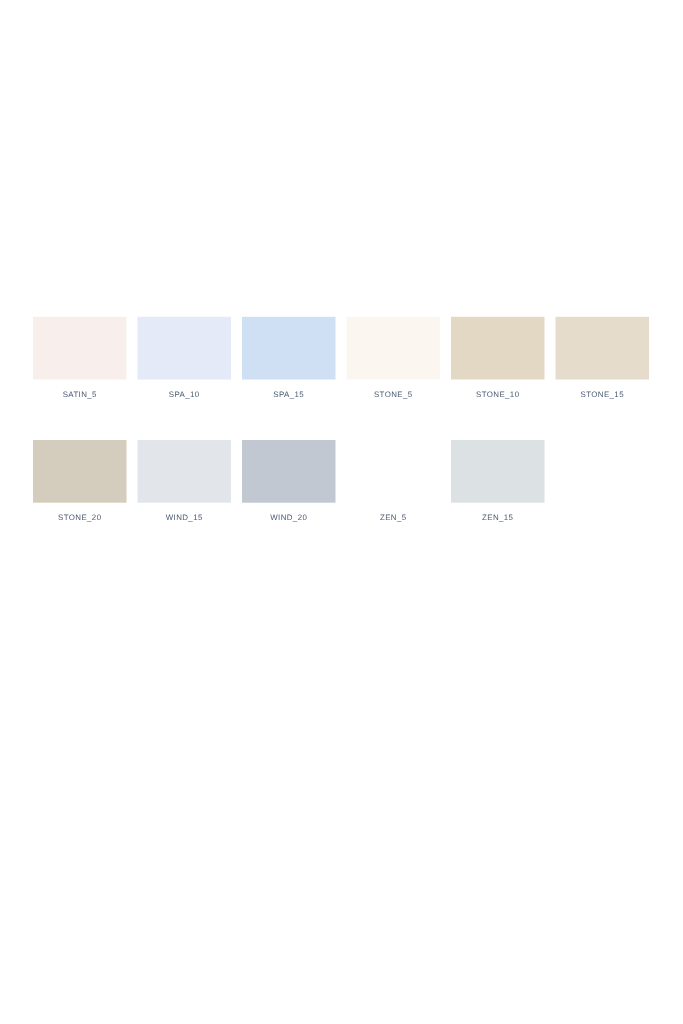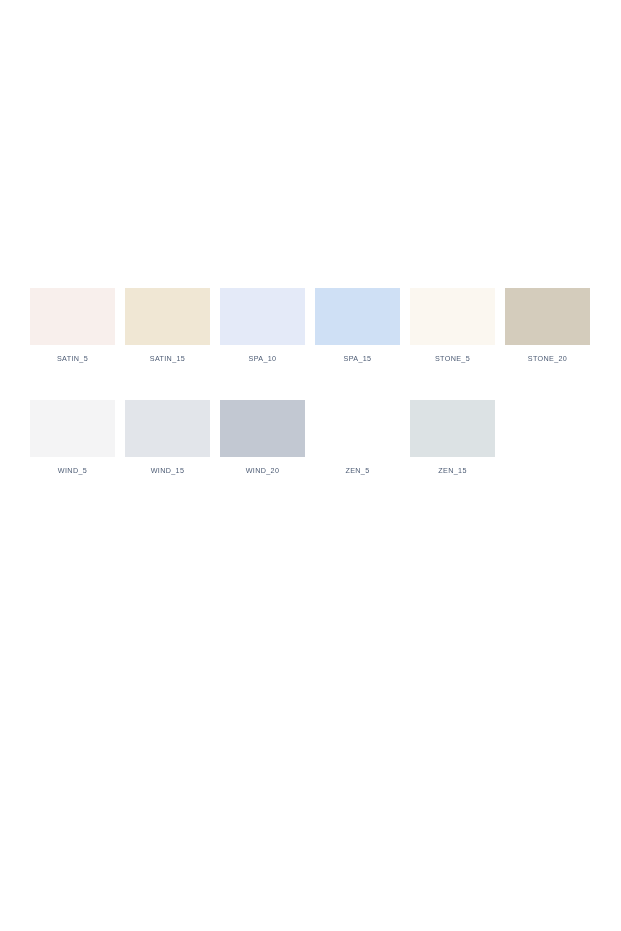--- a/index.html
+++ b/index.html
@@ -66,42 +66,42 @@
 </head>
 <body>
 
 <div id="palette-sheet">
   <div id="swatch-grid">
       <div class="swatch-cell">
         <div class="swatch-chip" style="background-color: rgb(248, 239, 236);"></div>
         <div class="swatch-label">SATIN_5</div>
       </div>
       <div class="swatch-cell">
-        <div class="swatch-chip" style="background-color: rgb(240, 231, 212);"></div>
-        <div class="swatch-label">SATIN_15</div>
-      </div>
-      <div class="swatch-cell">
         <div class="swatch-chip" style="background-color: rgb(228, 234, 248);"></div>
         <div class="swatch-label">SPA_10</div>
       </div>
       <div class="swatch-cell">
         <div class="swatch-chip" style="background-color: rgb(207, 224, 245);"></div>
         <div class="swatch-label">SPA_15</div>
       </div>
       <div class="swatch-cell">
         <div class="swatch-chip" style="background-color: rgb(251, 247, 240);"></div>
         <div class="swatch-label">STONE_5</div>
       </div>
       <div class="swatch-cell">
+        <div class="swatch-chip" style="background-color: rgb(227, 216, 195);"></div>
+        <div class="swatch-label">STONE_10</div>
+      </div>
+      <div class="swatch-cell">
+        <div class="swatch-chip" style="background-color: rgb(230, 220, 204);"></div>
+        <div class="swatch-label">STONE_15</div>
+      </div>
+      <div class="swatch-cell">
         <div class="swatch-chip" style="background-color: rgb(212, 204, 188);"></div>
         <div class="swatch-label">STONE_20</div>
-      </div>
-      <div class="swatch-cell">
-        <div class="swatch-chip" style="background-color: rgb(244, 244, 245);"></div>
-        <div class="swatch-label">WIND_5</div>
       </div>
       <div class="swatch-cell">
         <div class="swatch-chip" style="background-color: rgb(226, 229, 234);"></div>
         <div class="swatch-label">WIND_15</div>
       </div>
       <div class="swatch-cell">
         <div class="swatch-chip" style="background-color: rgb(194, 200, 210);"></div>
         <div class="swatch-label">WIND_20</div>
       </div>
       <div class="swatch-cell">

